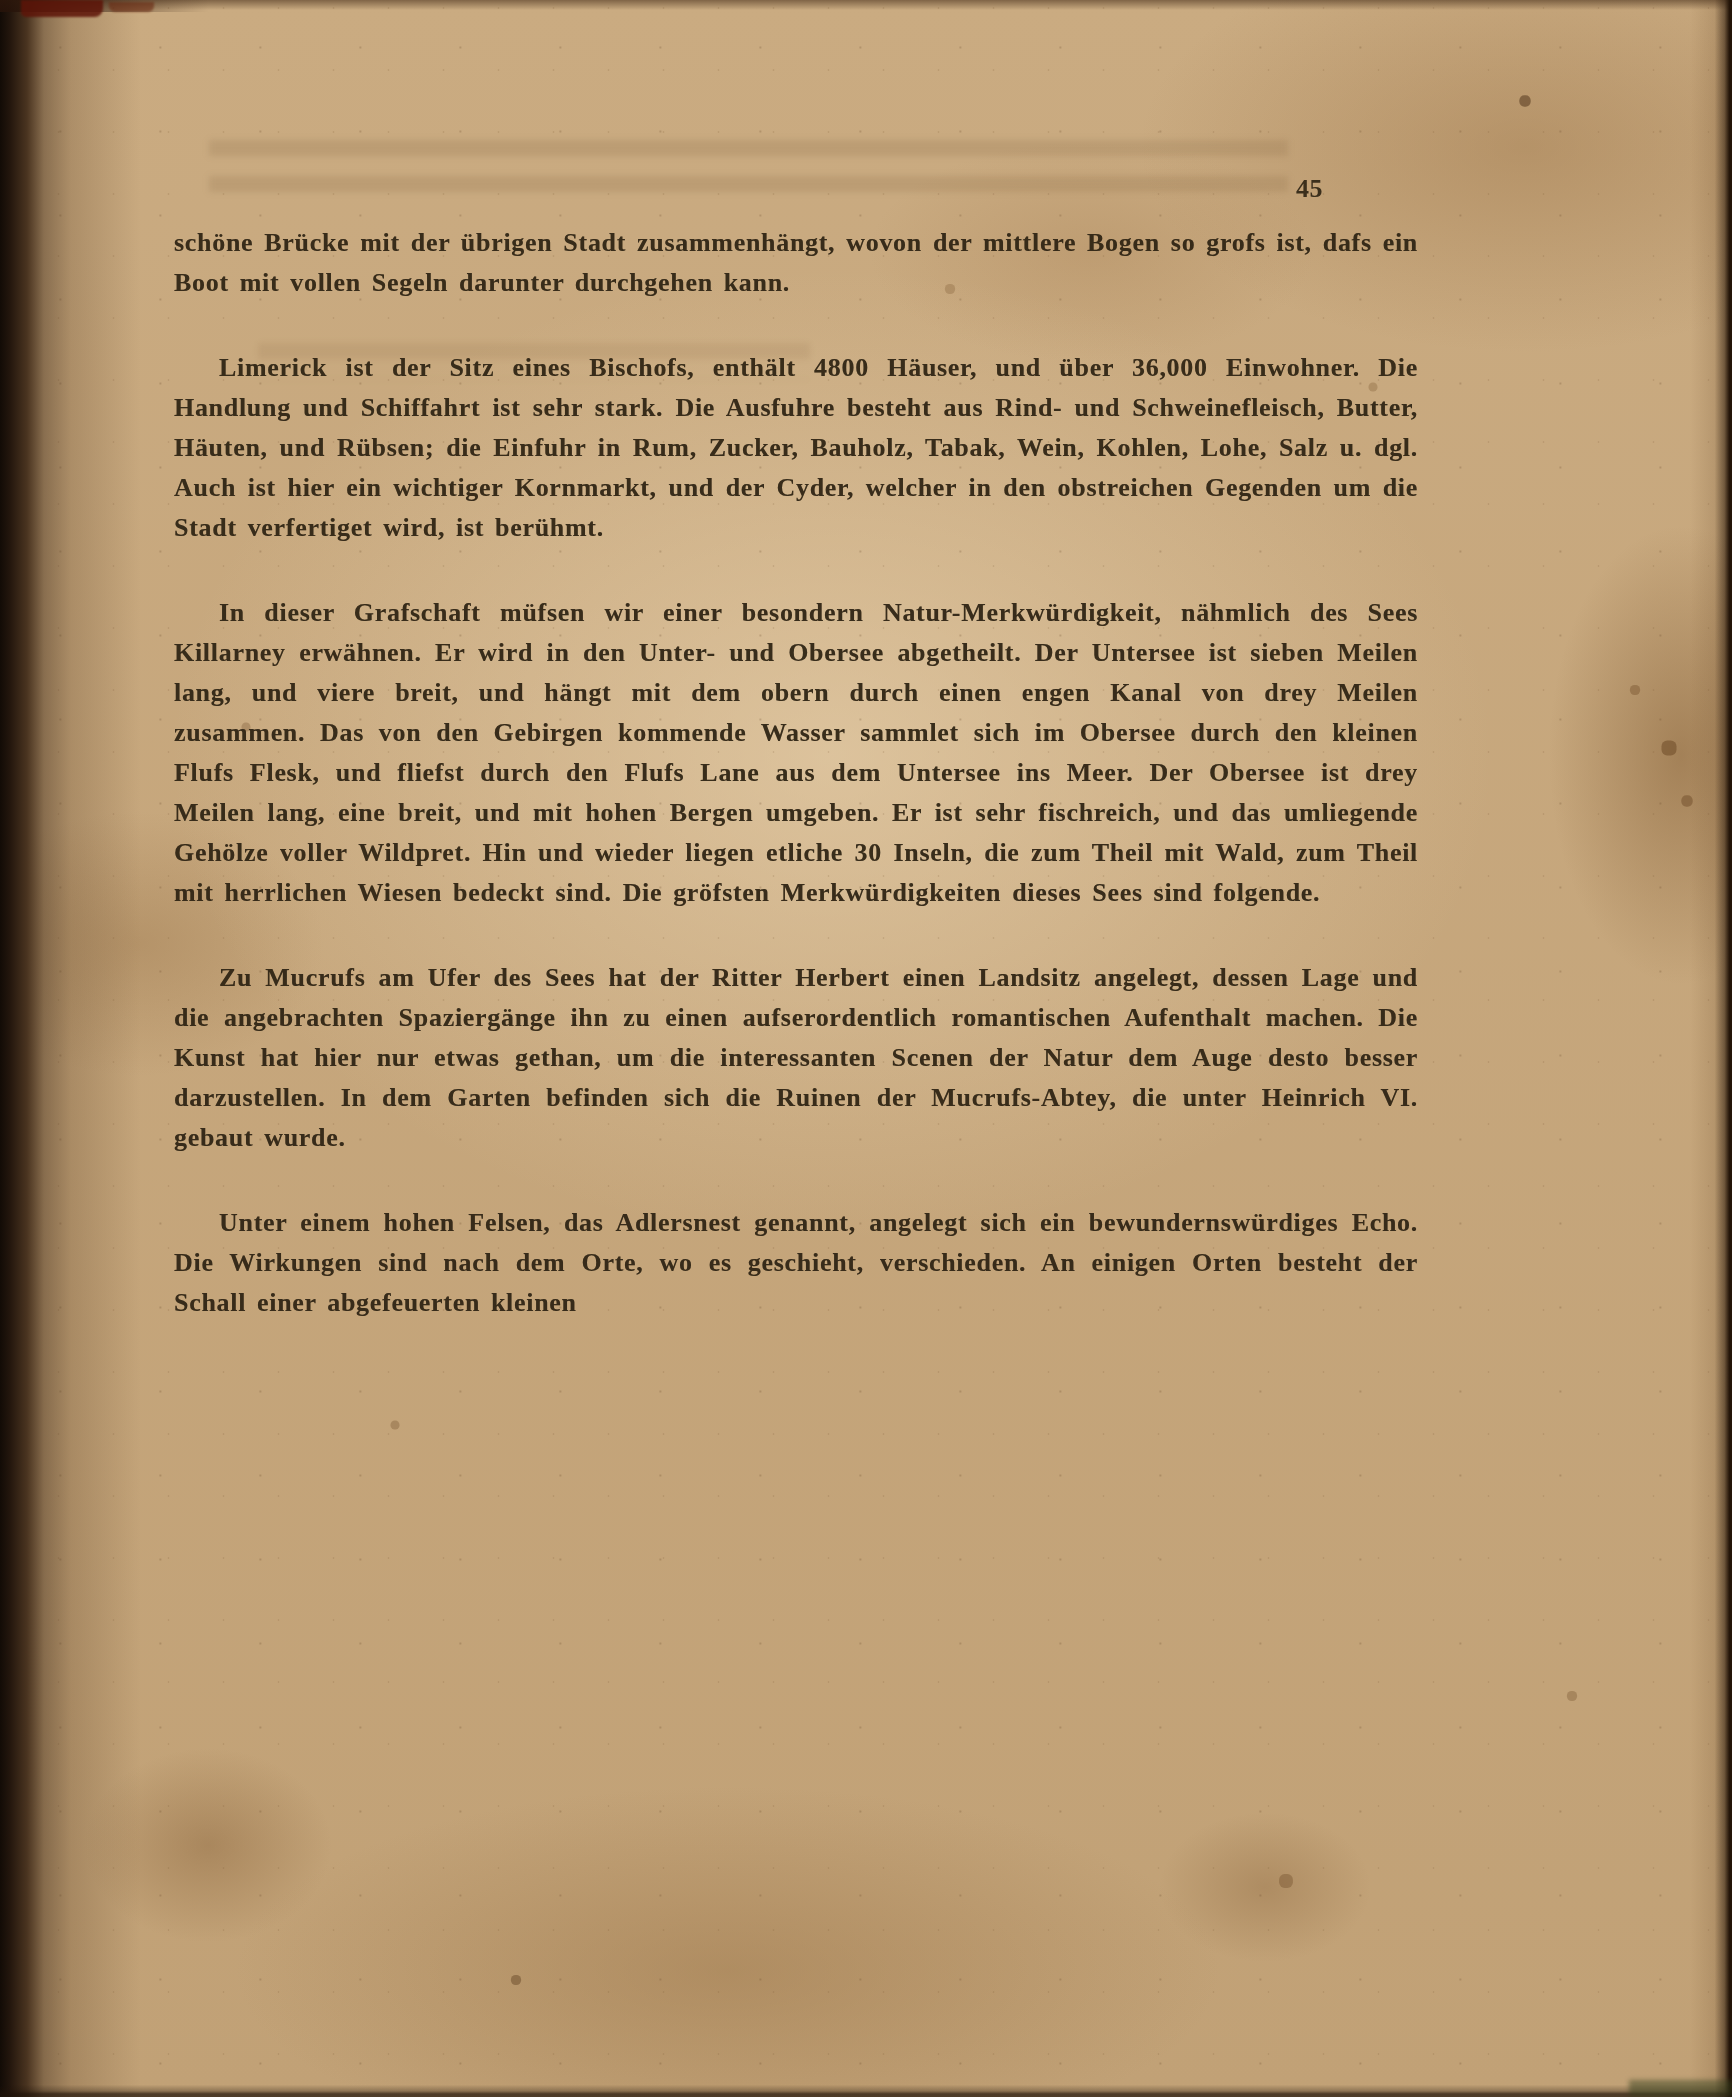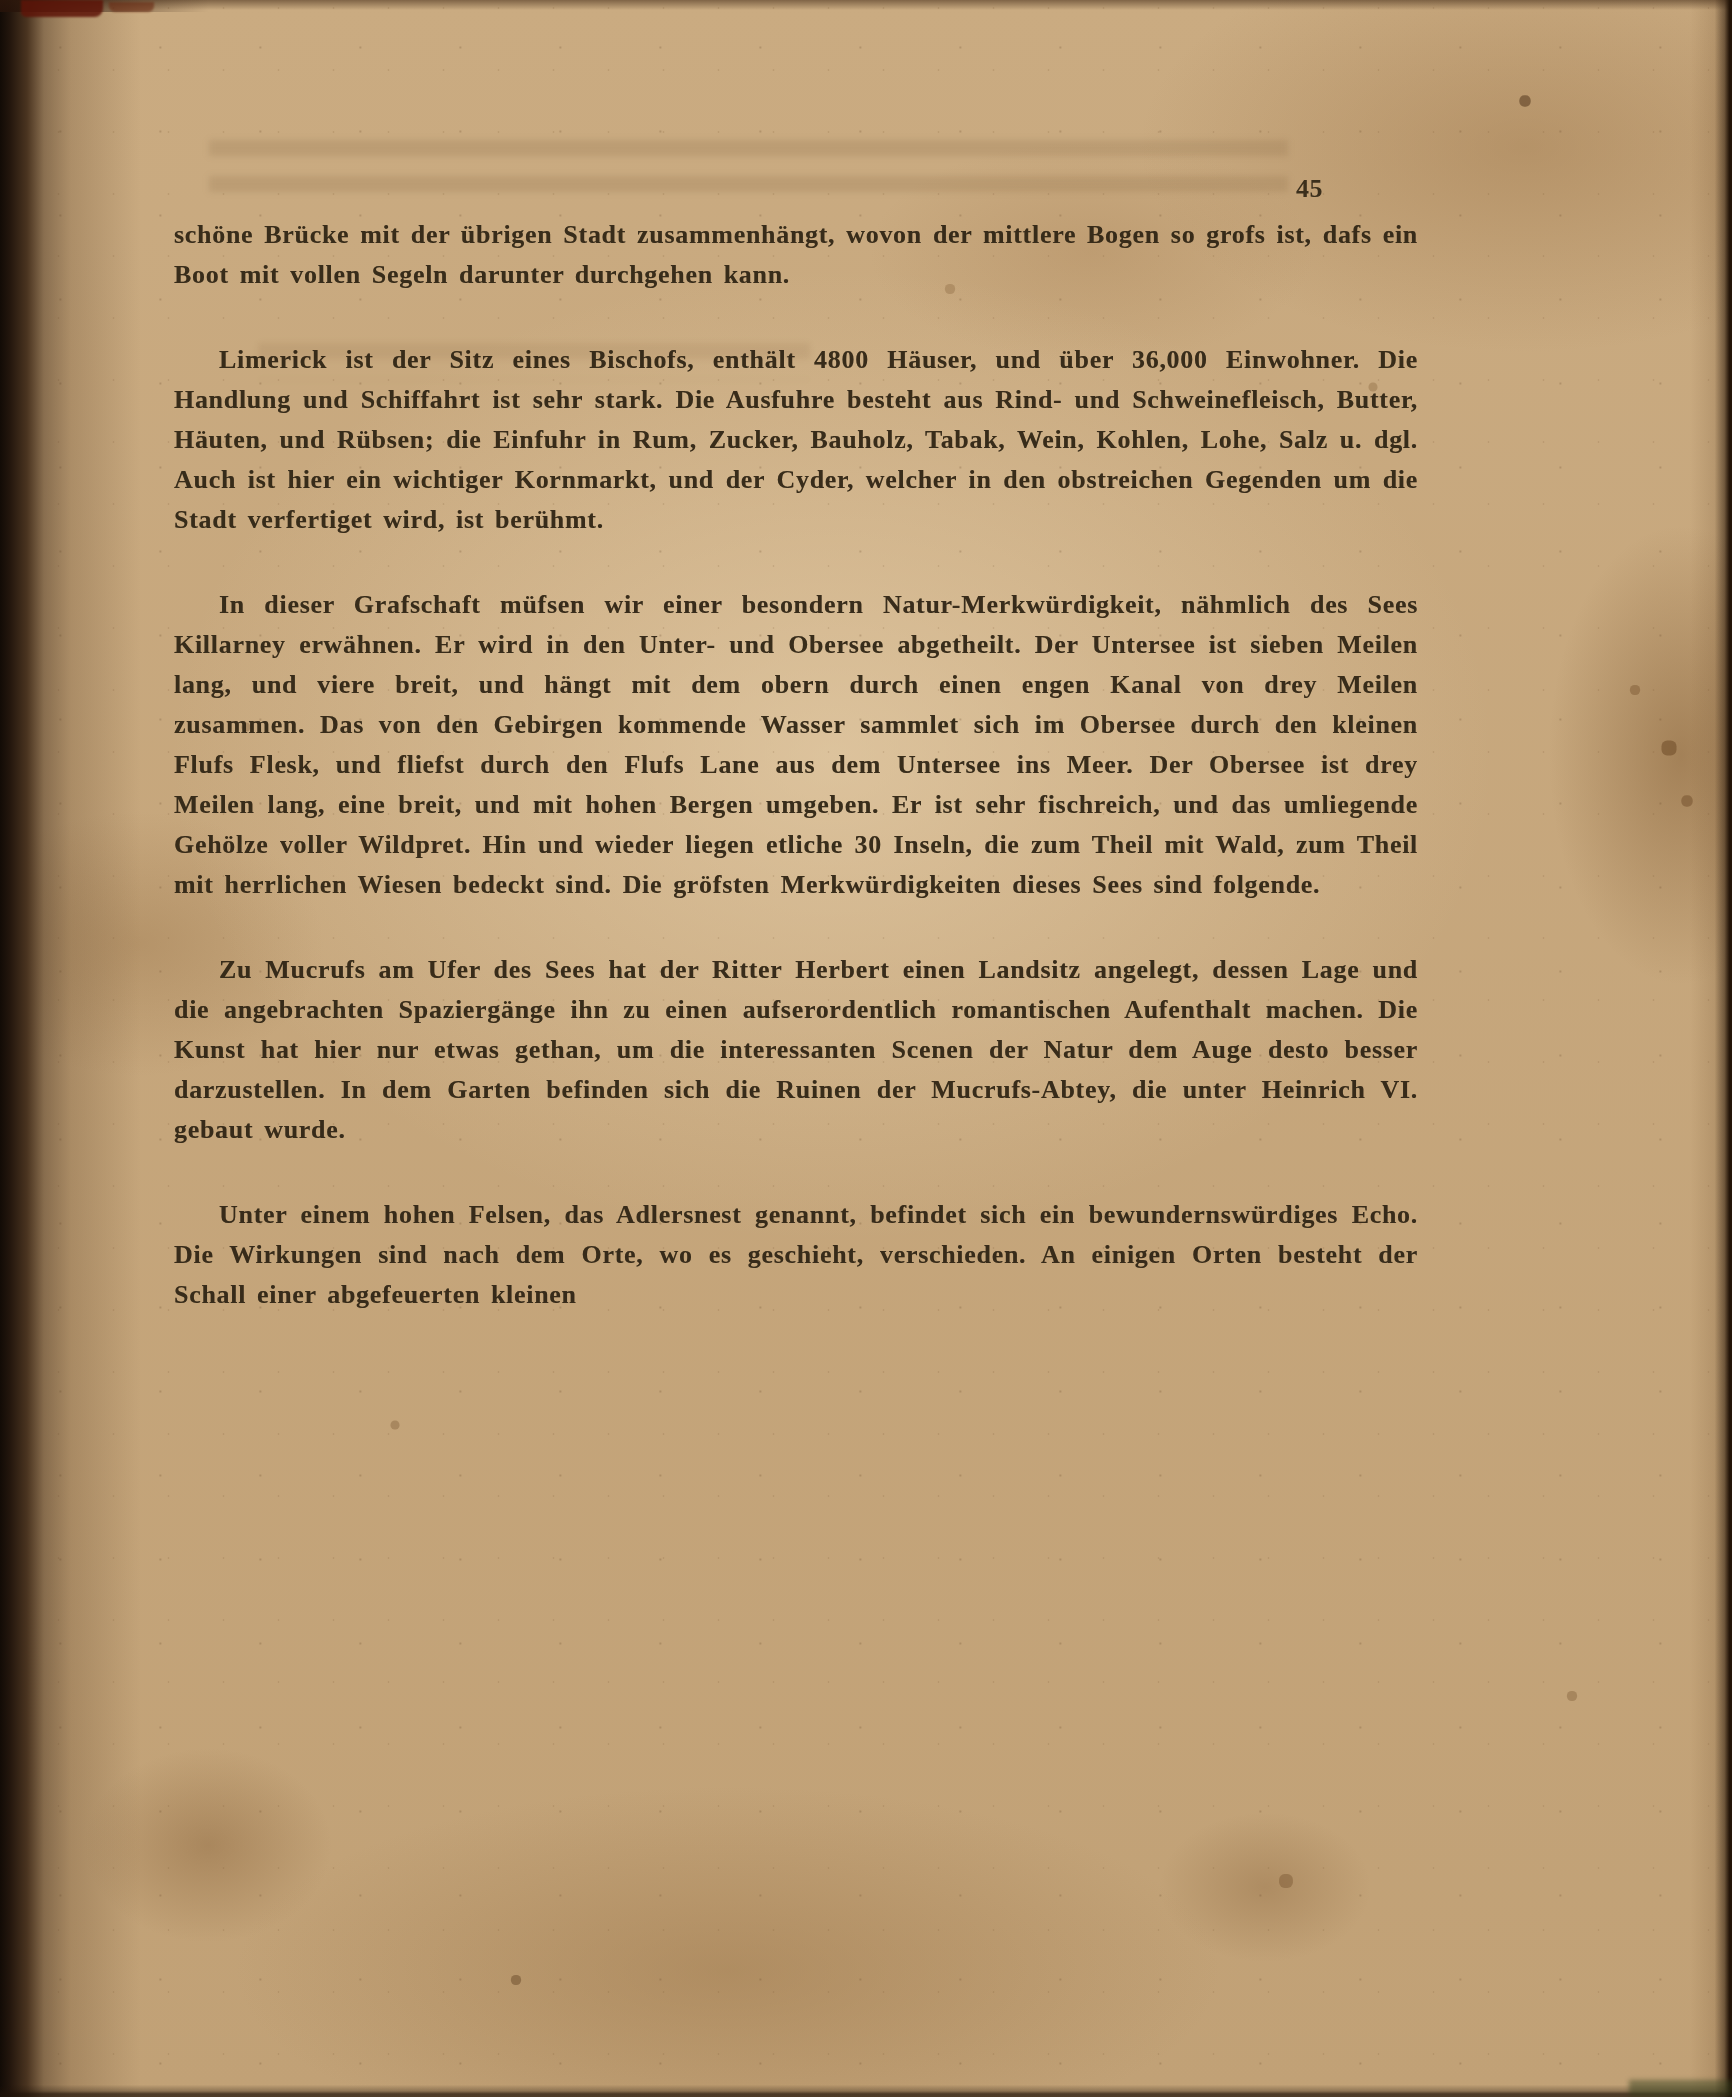--- a/index.html
+++ b/index.html
@@ -115,38 +115,38 @@
   }
   .text-block {
     position: absolute; left: 174px; top: 215px; width: 1244px;
     color: rgba(48,37,21,0.92);
     font-size: 26px; line-height: 40px; font-weight: 700;
     text-align: justify;
     letter-spacing: 0.7px; word-spacing: 3.7px;
     text-shadow: 0 0 0.6px rgba(46,36,20,0.35);
   }
   .para { margin: 45px 0 0 0; text-indent: 45px; }
-  .para.first { margin-top: 0; text-indent: 0; }
+  .para.first { margin-top: 8px; text-indent: 0; }
 </style>
 </head>
 <body>
 
 <div class="scan">
   <div class="paper"></div>
   <div class="speckle"></div>
   <div class="bleed-a"></div>
   <div class="bleed-b"></div>
   <div class="specks"></div>
 
   <div class="text-block">
     <p class="para first">schöne Brücke mit der übrigen Stadt zusammenhängt, wovon der mittlere Bogen so grofs ist, dafs ein Boot mit vollen Segeln darunter durchgehen kann.</p>
     <p class="para">Limerick ist der Sitz eines Bischofs, enthält 4800 Häuser, und über 36,000 Einwohner. Die Handlung und Schiffahrt ist sehr stark. Die Ausfuhre besteht aus Rind- und Schweinefleisch, Butter, Häuten, und Rübsen; die Einfuhr in Rum, Zucker, Bauholz, Tabak, Wein, Kohlen, Lohe, Salz u. dgl. Auch ist hier ein wichtiger Kornmarkt, und der Cyder, welcher in den obstreichen Gegenden um die Stadt verfertiget wird, ist berühmt.</p>
     <p class="para">In dieser Grafschaft müfsen wir einer besondern Natur-Merkwürdigkeit, nähmlich des Sees Killarney erwähnen. Er wird in den Unter- und Obersee abgetheilt. Der Untersee ist sieben Meilen lang, und viere breit, und hängt mit dem obern durch einen engen Kanal von drey Meilen zusammen. Das von den Gebirgen kommende Wasser sammlet sich im Obersee durch den kleinen Flufs Flesk, und fliefst durch den Flufs Lane aus dem Untersee ins Meer. Der Obersee ist drey Meilen lang, eine breit, und mit hohen Bergen umgeben. Er ist sehr fischreich, und das umliegende Gehölze voller Wildpret. Hin und wieder liegen etliche 30 Inseln, die zum Theil mit Wald, zum Theil mit herrlichen Wiesen bedeckt sind. Die gröfsten Merkwürdigkeiten dieses Sees sind folgende.</p>
     <p class="para">Zu Mucrufs am Ufer des Sees hat der Ritter Herbert einen Landsitz angelegt, dessen Lage und die angebrachten Spaziergänge ihn zu einen aufserordentlich romantischen Aufenthalt machen. Die Kunst hat hier nur etwas gethan, um die interessanten Scenen der Natur dem Auge desto besser darzustellen. In dem Garten befinden sich die Ruinen der Mucrufs-Abtey, die unter Heinrich VI. gebaut wurde.</p>
-    <p class="para">Unter einem hohen Felsen, das Adlersnest genannt, befindet sich ein bewundernswürdiges Echo. Die Wirkungen sind nach dem Orte, wo es geschieht, verschieden. An einigen Orten besteht der Schall einer abgefeuerten kleinen</p>
+    <p class="para">Unter einem hohen Felsen, das Adlersnest genannt, angelegt sich ein bewundernswürdiges Echo. Die Wirkungen sind nach dem Orte, wo es geschieht, verschieden. An einigen Orten besteht der Schall einer abgefeuerten kleinen</p>
   </div>
 
   <div class="page-number">45</div>
 
   <div class="right-band"></div>
   <div class="binding"></div>
   <div class="edge-top"></div>
   <div class="edge-topleft"></div>
   <div class="edge-right"></div>
   <div class="edge-bottom"></div>

